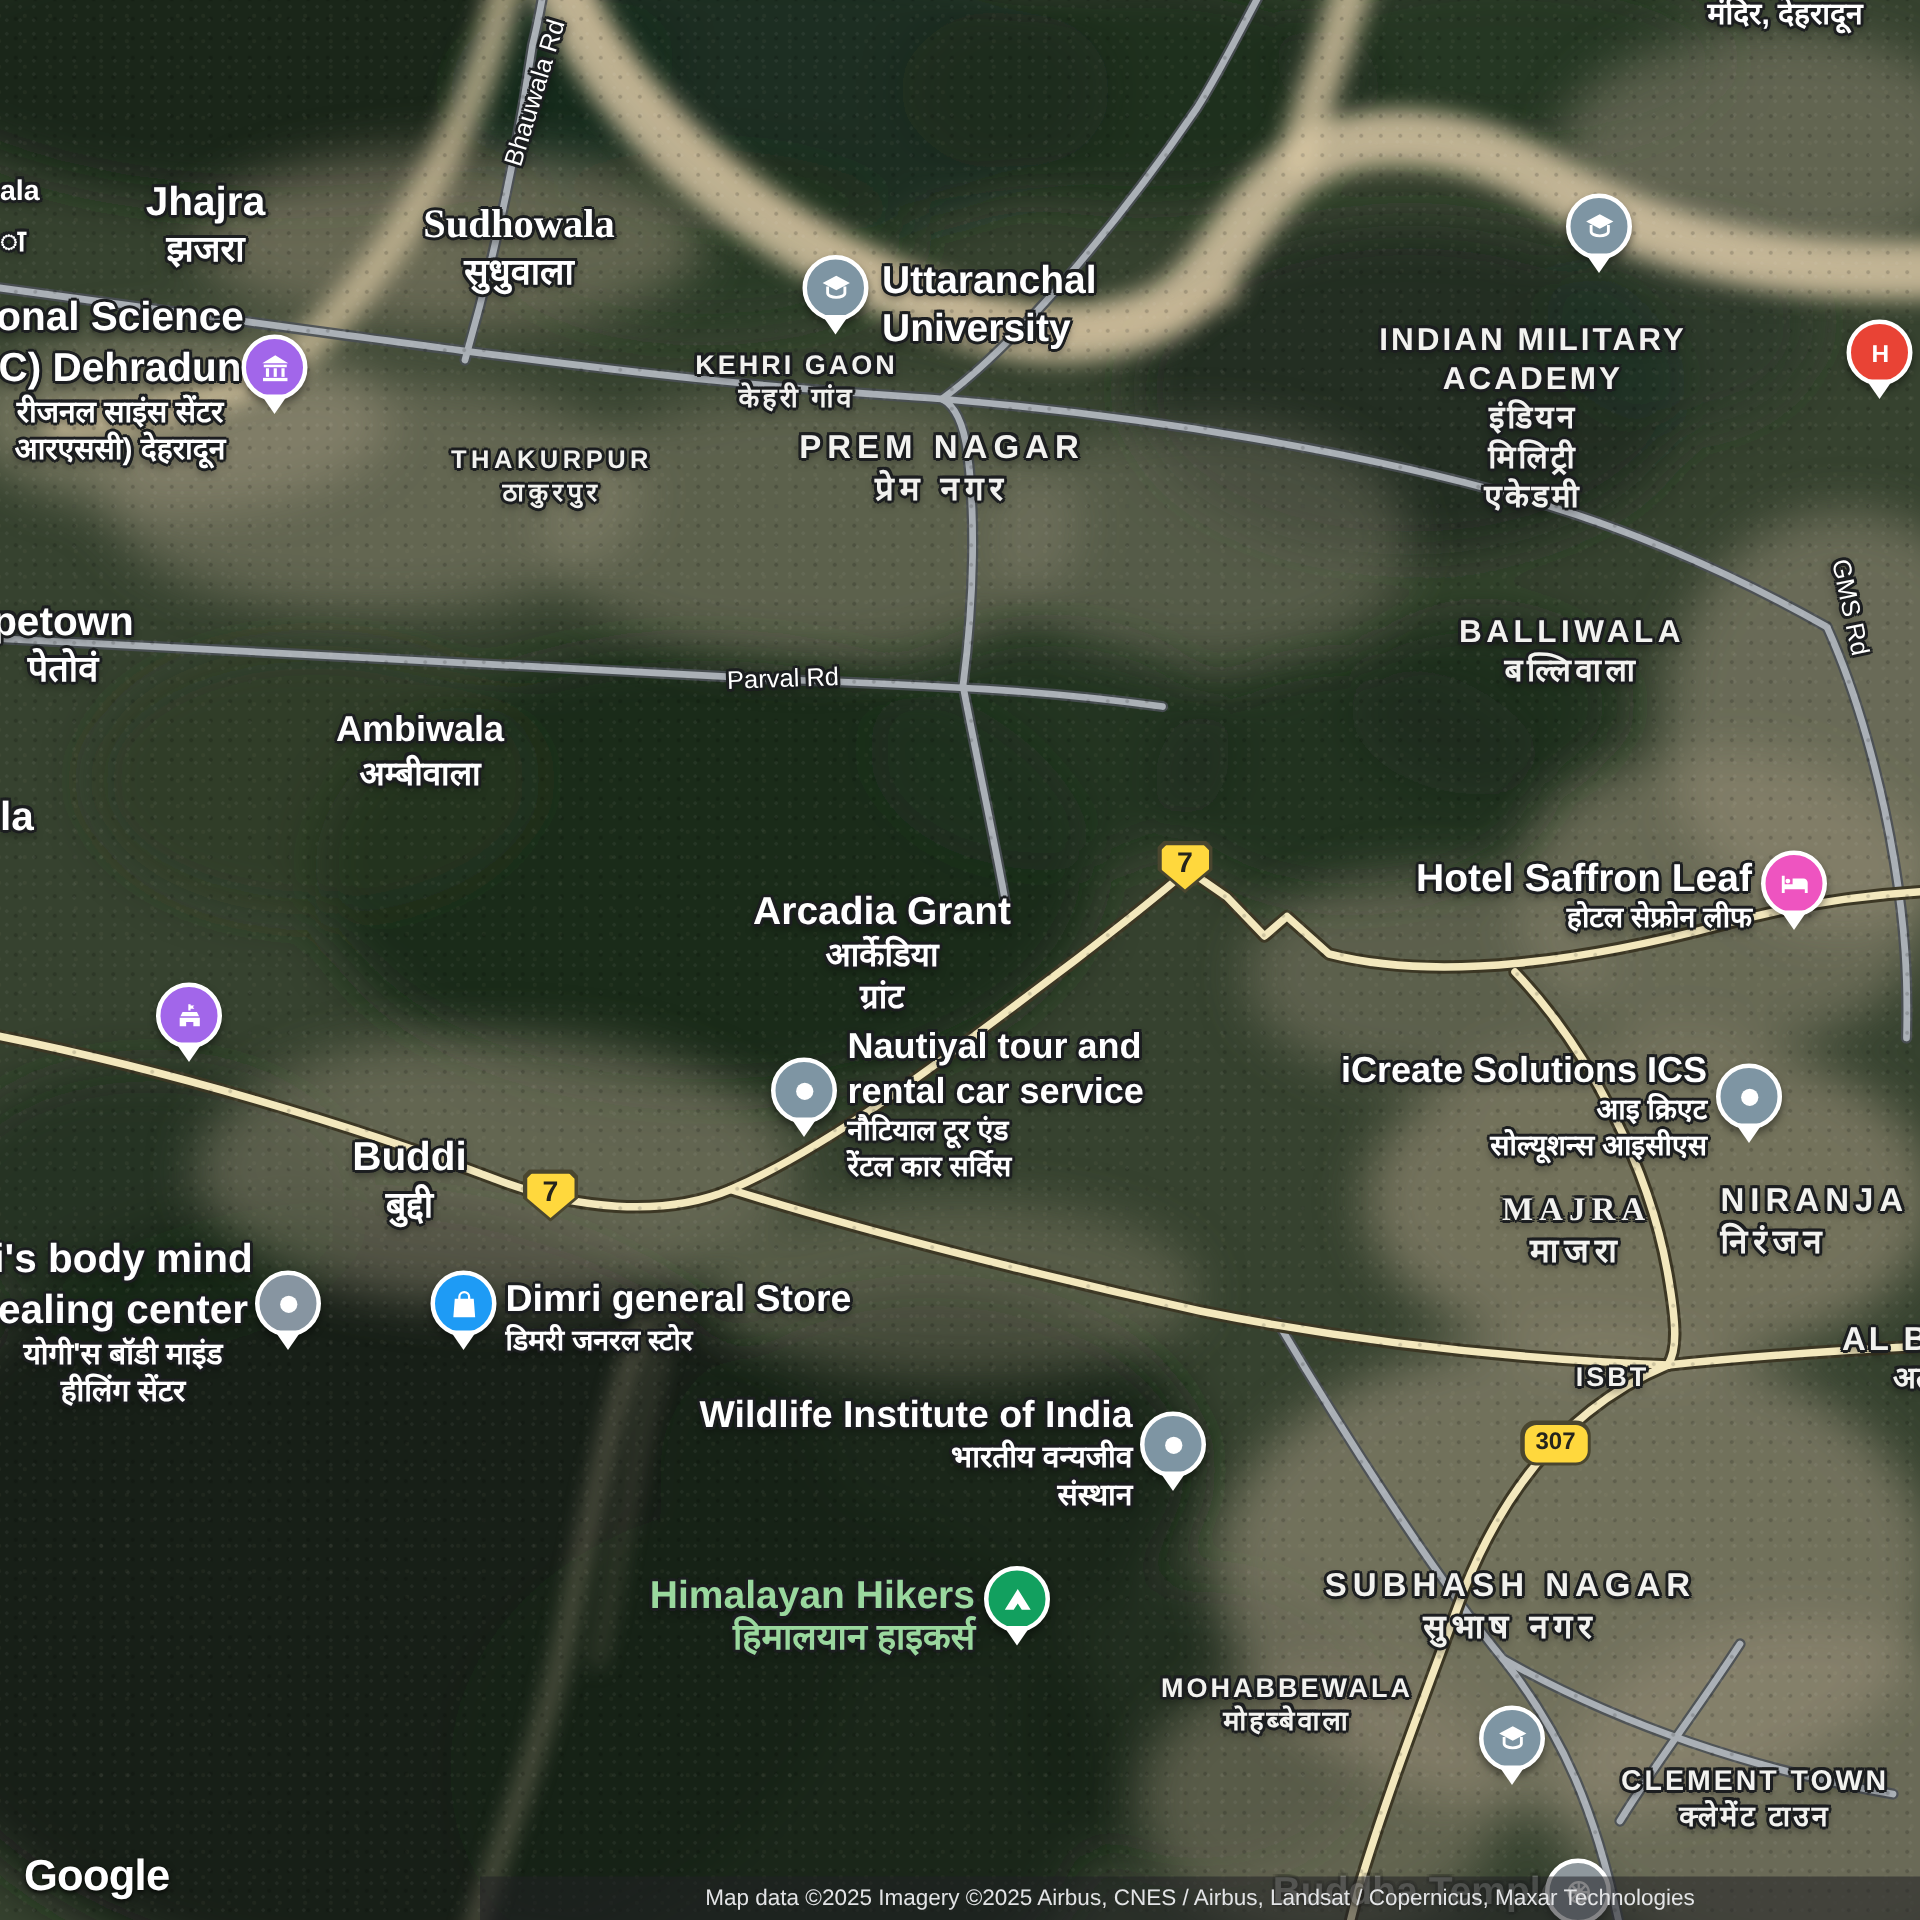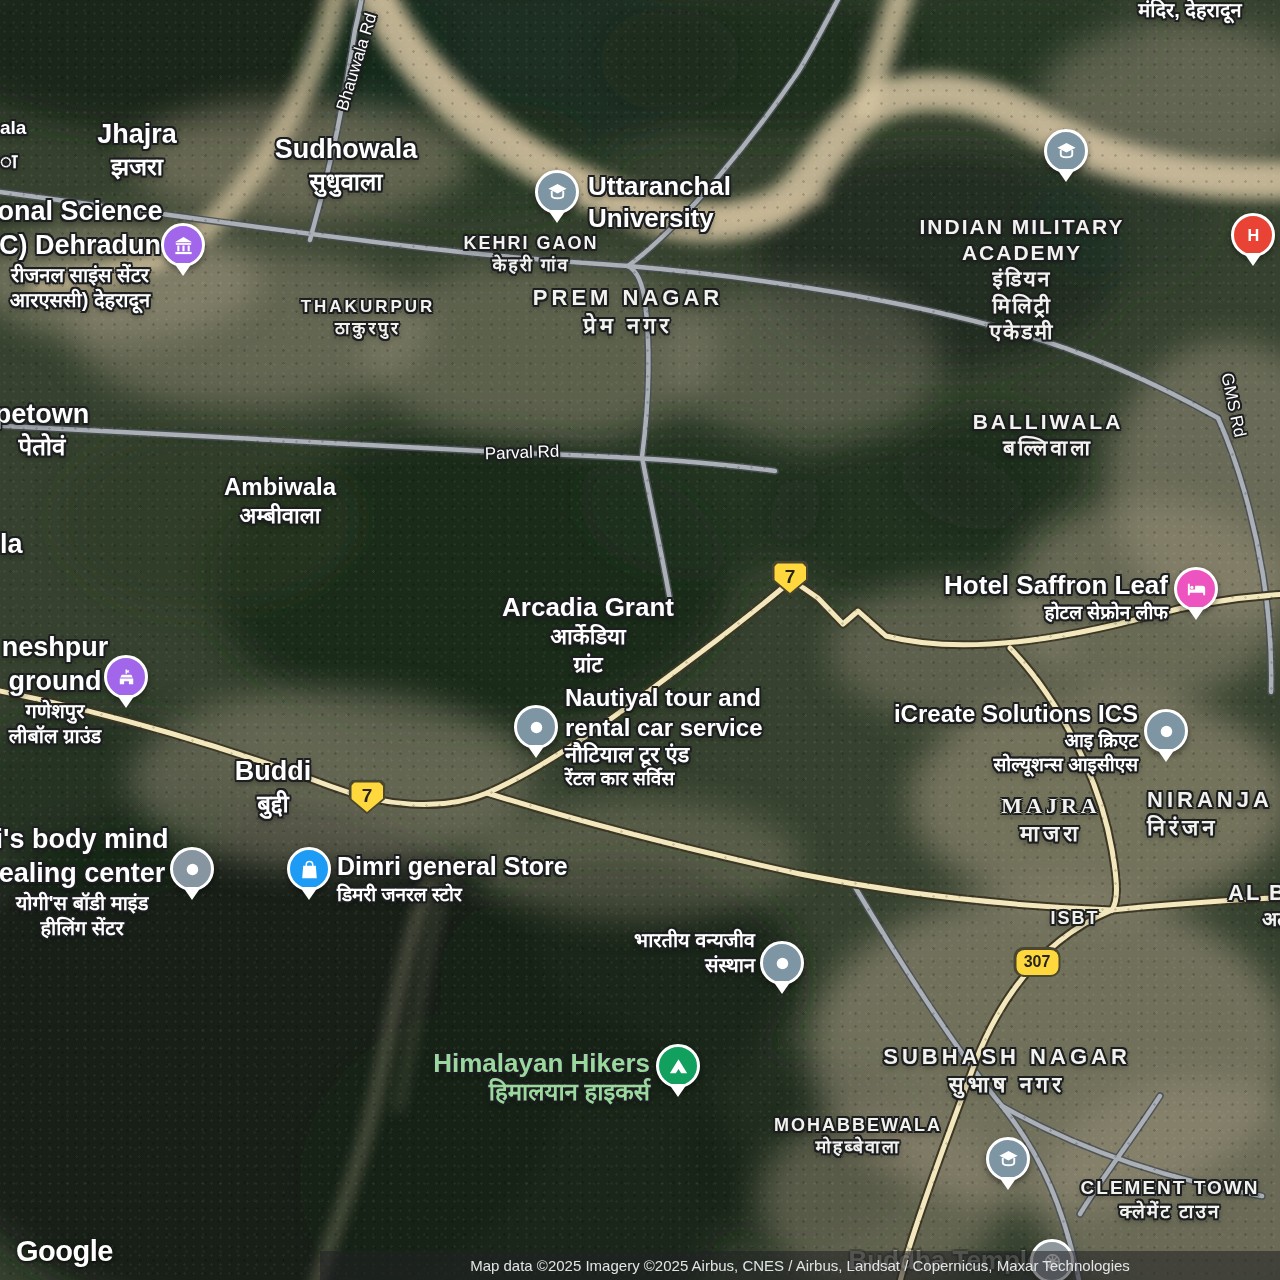--- a/index.html
+++ b/index.html
@@ -198,21 +198,21 @@
         <div style="font-size: 19px; line-height: 33.75px;">ala</div>
       </div>
       <div class="map-label kind-locality anchor-left" style="left: 0px; top: 148.5px;">
         <div style="font-size: 20px; line-height: 25px;">ा</div>
       </div>
       <div class="map-label kind-locality anchor-center" style="left: 137px; top: 118.125px;">
         <div style="font-size: 27px; line-height: 33.75px;">Jhajra</div>
         <div style="font-size: 24px; line-height: 30px;">झजरा</div>
       </div>
       <div class="map-label kind-locality anchor-center" style="left: 346px; top: 133.125px;">
-        <div style="font-size: 27px; line-height: 33.75px;">Sudhowala</div>
+        <div style="font-size: 27px; line-height: 33.75px; font-family: Liberation Serif, serif;">Sudhowala</div>
         <div style="font-size: 24px; line-height: 30px;">सुधुवाला</div>
       </div>
       <div class="map-label kind-poi anchor-center" style="left: 80px; top: 195.125px;">
         <div style="font-size: 27px; line-height: 33.75px;">onal Science</div>
         <div style="font-size: 27px; line-height: 33.75px;">C) Dehradun</div>
         <div style="font-size: 20px; line-height: 25px;">रीजनल साइंस सेंटर</div>
         <div style="font-size: 20px; line-height: 25px;">आरएससी) देहरादून</div>
       </div>
       <div class="map-label kind-area anchor-center" style="left: 368px; top: 296.375px;">
         <div style="font-size: 17px; line-height: 21.25px; letter-spacing: 3px;">THAKURPUR</div>
@@ -257,30 +257,24 @@
       </div>
       <div class="map-label kind-poi anchor-center" style="left: 588px; top: 590.75px;">
         <div style="font-size: 26px; line-height: 32.5px;">Arcadia Grant</div>
         <div style="font-size: 22px; line-height: 27.5px;">आर्केडिया</div>
         <div style="font-size: 22px; line-height: 27.5px;">ग्रांट</div>
       </div>
       <div class="map-label kind-poi anchor-right" style="left: 1168px; top: 568.75px;">
         <div style="font-size: 26px; line-height: 32.5px;">Hotel Saffron Leaf</div>
         <div style="font-size: 19px; line-height: 23.75px;">होटल सेफ्रोन लीफ</div>
       </div>
-      <div class="map-label kind-poi anchor-center" style="left: 55px; top: 631.125px;">
-        <div style="font-size: 27px; line-height: 33.75px;">neshpur</div>
-        <div style="font-size: 27px; line-height: 33.75px;">ground</div>
-        <div style="font-size: 20px; line-height: 25px;">गणेशपुर</div>
-        <div style="font-size: 20px; line-height: 25px;">लीबॉल ग्राउंड</div>
-      </div>
       <div class="map-label kind-poi anchor-left" style="left: 565px; top: 683px;">
         <div style="font-size: 24px; line-height: 30px;">Nautiyal tour and</div>
         <div style="font-size: 24px; line-height: 30px;">rental car service</div>
-        <div style="font-size: 22px; line-height: 23.75px;">नौटियाल टूर एंड</div>
+        <div style="font-size: 19px; line-height: 23.75px;">नौटियाल टूर एंड</div>
         <div style="font-size: 19px; line-height: 23.75px;">रेंटल कार सर्विस</div>
       </div>
       <div class="map-label kind-poi anchor-right" style="left: 1138px; top: 699px;">
         <div style="font-size: 24px; line-height: 30px;">iCreate Solutions ICS</div>
         <div style="font-size: 19px; line-height: 23.75px;">आइ क्रिएट</div>
         <div style="font-size: 19px; line-height: 23.75px;">सोल्यूशन्स आइसीएस</div>
       </div>
       <div class="map-label kind-area anchor-center" style="left: 1051px; top: 792.25px;">
         <div style="font-size: 22px; line-height: 27.5px; letter-spacing: 4px; font-family: Liberation Serif, serif;">MAJRA</div>
         <div style="font-size: 22px; line-height: 27.5px; letter-spacing: 4px;">माजरा</div>
@@ -297,20 +291,21 @@
         <div style="font-size: 27px; line-height: 33.75px;">i's body mind</div>
         <div style="font-size: 27px; line-height: 33.75px;">ealing center</div>
         <div style="font-size: 20px; line-height: 25px;">योगी'स बॉडी माइंड</div>
         <div style="font-size: 20px; line-height: 25px;">हीलिंग सेंटर</div>
       </div>
       <div class="map-label kind-poi anchor-left" style="left: 337px; top: 851.375px;">
         <div style="font-size: 25px; line-height: 31.25px;">Dimri general Store</div>
         <div style="font-size: 19px; line-height: 23.75px;">डिमरी जनरल स्टोर</div>
       </div>
       <div class="map-label kind-poi anchor-right" style="left: 755px; top: 928.375px;">
+        <div style="font-size: 25px; line-height: 31.25px;">Wildlife Institute of India</div>
         <div style="font-size: 20px; line-height: 25px;">भारतीय वन्यजीव</div>
         <div style="font-size: 20px; line-height: 25px;">संस्थान</div>
       </div>
       <div class="map-label kind-green anchor-right" style="left: 650px; top: 1046.75px;">
         <div style="font-size: 26px; line-height: 32.5px;">Himalayan Hikers</div>
         <div style="font-size: 24px; line-height: 25px;">हिमालयान हाइकर्स</div>
       </div>
       <div class="map-label kind-area anchor-center" style="left: 858px; top: 1113.75px;">
         <div style="font-size: 18px; line-height: 22.5px; letter-spacing: 2px;">MOHABBEWALA</div>
         <div style="font-size: 18px; line-height: 22.5px; letter-spacing: 2px;">मोहब्बेवाला</div>

